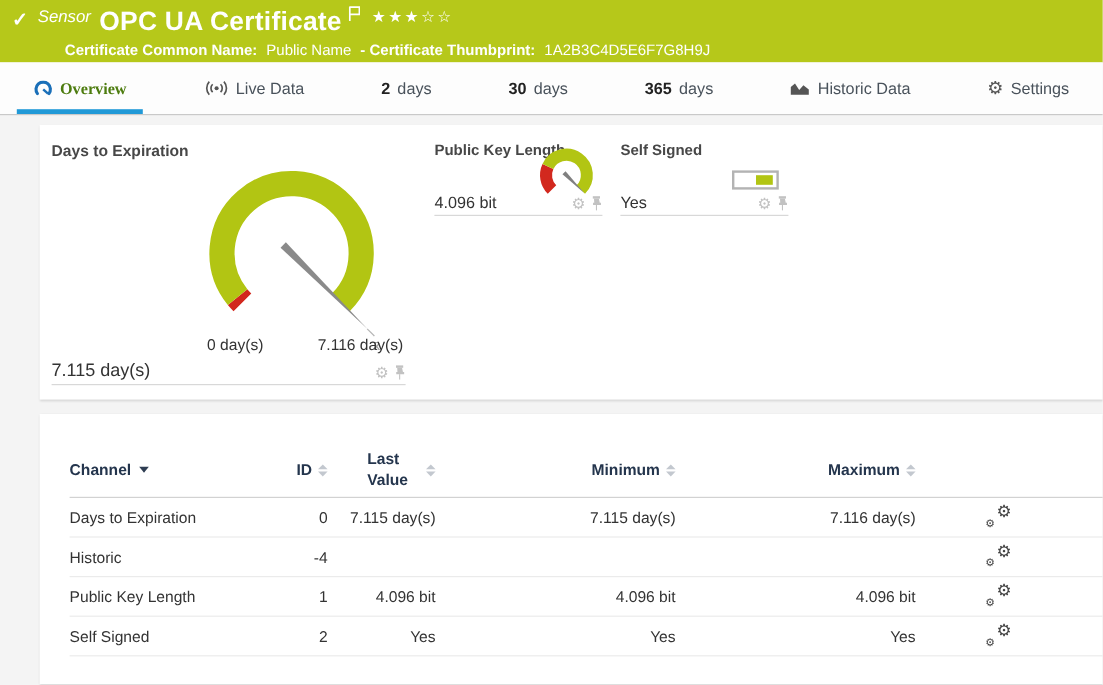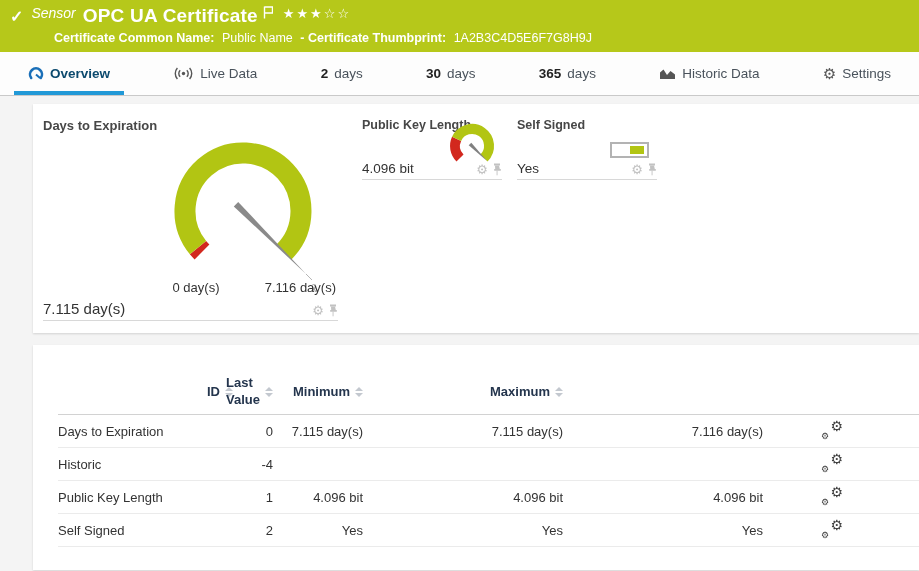--- a/index.html
+++ b/index.html
@@ -7,33 +7,33 @@
   body {
     font-family: "Liberation Sans", sans-serif;
     background:#f4f4f4;
     color:#333;
   }
   
   .topbar { background:#b6c81a; height:52px; padding:4px 10px 0 8px; color:#fff; }
   .title-row { display:flex; align-items:flex-start; }
   .check { font-size:16px; font-weight:bold; margin:3px 8px 0 2px; }
   .kind { font-style:italic; font-size:14px; margin-top:1px; }
-  .sensor-name { font-weight:bold; font-size:19px; margin:1px 3px 0 7px; letter-spacing:0.2px; }
+  .sensor-name { font-weight:bold; font-size:22px; margin:1px 3px 0 7px; letter-spacing:0.2px; }
   .flag { margin:1px 0 0 2px; }
   .stars { font-size:13px; letter-spacing:2px; margin:2px 0 0 10px; cursor:pointer; }
   .subtitle-row { font-size:12.5px; margin:4px 0 0 46px; white-space:nowrap; }
   .subtitle-row .lbl { font-weight:bold; }
   .subtitle-row span { margin-right:4px; }
   
   .tabs { background:#fdfdfd; height:44px; display:flex; align-items:stretch;
           justify-content:space-between; padding:0 14px 0 14px; border-bottom:1px solid #c9c9c9; }
   .tab { display:flex; align-items:center; gap:6px; font-size:13.5px; color:#49525b;
          padding:0 14px; position:relative; cursor:pointer; }
   .tab .num { font-weight:bold; color:#222; }
-  .tab.active { color:#0c4a6e; font-weight:bold; }
+  .tab.active { color:#4d7c0f; font-weight:bold;font-family:Liberation Serif, serif; }
   .tab.active::after { content:""; position:absolute; left:0; right:0; bottom:0; height:4px; background:#2199d7; }
   .tab svg, .tab .gear-glyph { flex:0 0 auto; }
   .gear-glyph { font-size:15px; color:#555; line-height:1; }
   
   .card { background:#fff; margin-left:33px; box-shadow:0 1px 2px rgba(0,0,0,.14); }
   .card-gauges { margin-top:8px; height:229px; padding:14px 12px 10px 10px; display:flex; }
   
   .ch-big { width:295px; position:relative; margin-right:12px; }
   .ch-title { font-size:13px; font-weight:bold; color:#474747; }
   .gauge-wrap { position:relative; height:162px; }
@@ -204,20 +204,24 @@
           <path d="M3 2.5 h4 l0.8 3.5 h1 v1.8 H2.2 V6 h1 z" fill="#c2c2c2"></path>
           <rect x="4.6" y="7.8" width="0.9" height="4.5" fill="#c2c2c2"></rect>
         </svg>
       </span>
     </div>
   </div>
 </section>
 
 <section class="card card-table">
   <div class="tbl-header">
+    <div class="cell th">
+      <span>Channel</span>
+      <span class="caret-down"></span>
+    </div>
     <div class="cell c-id th right">
       <span>ID</span>
       <span class="sort">
           <i class="up"></i>
           <i class="down"></i>
         </span>
     </div>
     <div class="cell c-last th right">
       <span class="th-wrap">Last Value</span>
       <span class="sort">

